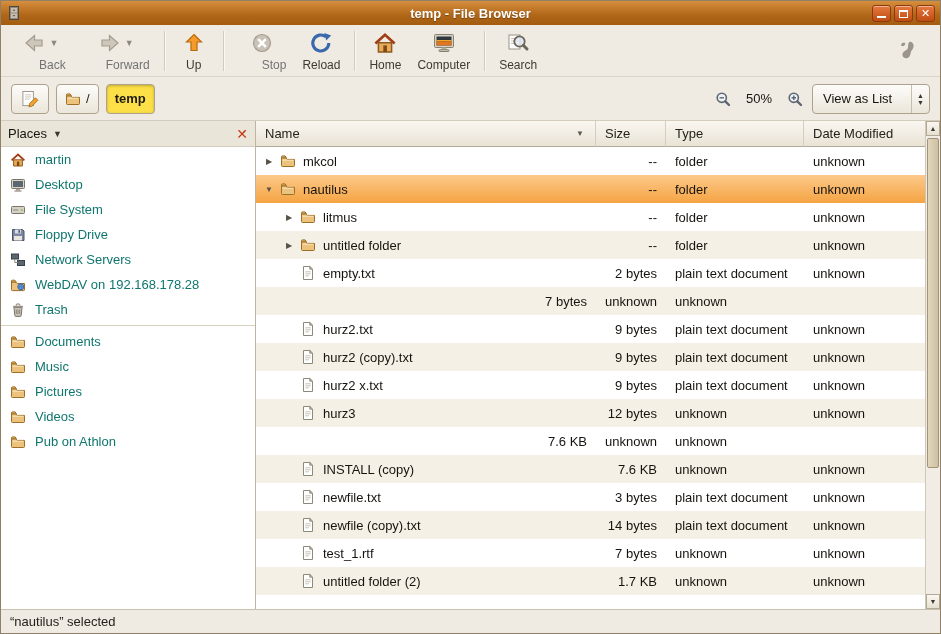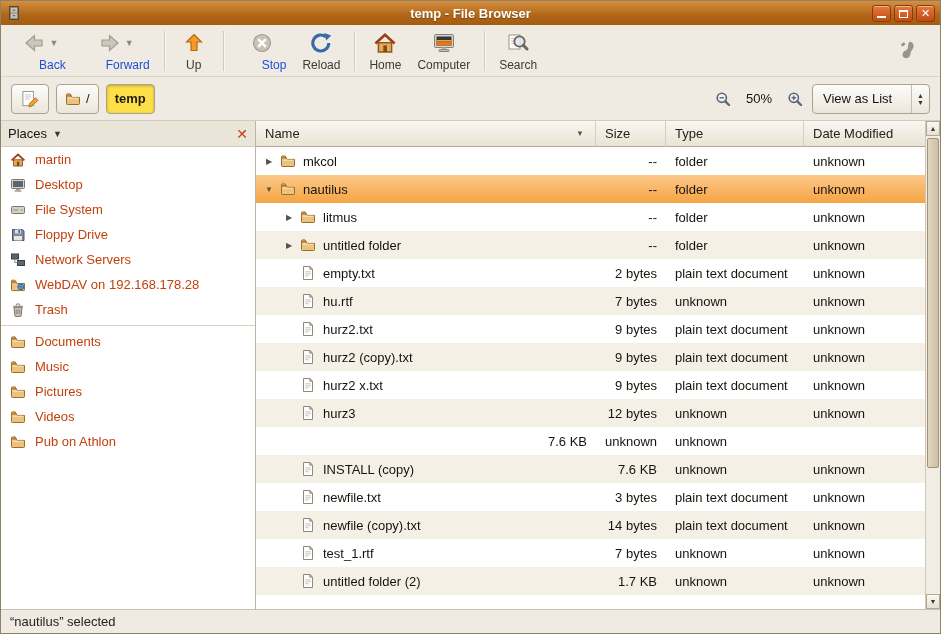--- a/index.html
+++ b/index.html
@@ -21,21 +21,21 @@
   
   .menubar { flex:0 0 26px; display:flex; align-items:stretch; padding-left:5px; background:#efebe3; }
   .menu-item { padding:0 9px; line-height:26px; color:#1e1b16; }
 
   
   .toolbar { flex:0 0 52px; display:flex; align-items:center; padding:2px 8px 2px 6px; background:#efebe3; border-bottom:1px solid #dcd5c7; }
   #toolbar-buttons { display:flex; align-items:center; height:100%; }
   .tool-btn { display:flex; flex-direction:column; align-items:center; justify-content:center; padding:2px 8px; min-width:46px; border-radius:3px; }
   .tool-top { display:flex; align-items:center; gap:3px; height:26px; }
   .tool-label { font-size:12px; color:#3e3a32; margin-top:2px; white-space:nowrap; }
-  .tool-btn.disabled .tool-label { color:#1d4ed8;margin-left:24px; }
+  .tool-btn.disabled .tool-label { color:#737373;margin-left:24px; }
   .dd-arrow { font-size:9px; color:#90887a; }
   .tb-sep { width:1px; height:40px; background:#d2cbbc; box-shadow:1px 0 0 #faf8f3; margin:0 6px; }
   .tb-spacer { flex:1; }
   .foot { margin-right:12px; }
 
   
   .locationbar { flex:0 0 44px; display:flex; align-items:center; gap:7px; padding:0 10px; background:#efebe3; border-bottom:1px solid #d3ccbd; }
   .loc-btn { height:30px; display:flex; align-items:center; gap:5px; padding:0 8px; background:linear-gradient(#fdfcfa,#ebe6da); border:1px solid #ac a193; border:1px solid #aea28f; border-radius:4px; color:#1e1b16; }
   .loc-btn.pressed { background:#fde047; box-shadow:inset 0 1px 3px rgba(0,0,0,.25); font-weight:bold; }
   .loc-spacer { flex:1; }
@@ -45,21 +45,21 @@
   .combo-arrows { display:flex; flex-direction:column; align-items:center; justify-content:center; height:100%; border-left:1px solid #c6bdab; padding:0 5px; font-size:7px; line-height:7px; color:#3b362e; margin-left:8px; }
 
   
   .content { flex:1; display:flex; min-height:0; }
 
   .sidebar { flex:0 0 255px; background:#fff; border-right:1px solid #bdb5a2; display:flex; flex-direction:column; }
   .sidebar-header { flex:0 0 26px; background:#eae5d9; border-bottom:1px solid #d3ccbd; display:flex; align-items:center; padding:0 7px; }
   .places-btn { display:flex; align-items:center; gap:6px; color:#17140f; }
   .places-caret { font-size:9px; color:#3b362e; }
   .sidebar-close { margin-left:auto; color:#c53a16; font-weight:bold; font-size:14px; line-height:14px; }
-  .place-item { height:25px; display:flex; align-items:center; gap:9px; padding:0 9px; color:#c2410c; white-space:nowrap; }
+  .place-item { height:25px; display:flex; align-items:center; gap:9px; padding:0 9px; color:#0f766e; white-space:nowrap; }
   .place-sep { height:1px; background:#d8d1c2; margin:3px 0; }
 
   .main { flex:1; display:flex; min-width:0; }
   .table-col { flex:1; display:flex; flex-direction:column; min-width:0; background:#fff; }
   .grid-cols { display:grid; grid-template-columns:340px 70px 138px 1fr; }
   .table-header { flex:0 0 26px; }
   .hcell { background:linear-gradient(#faf7f1,#e9e3d5); border-right:1px solid #d5cebf; border-bottom:1px solid #b2a997; display:flex; align-items:center; padding:0 9px; color:#25221c; overflow:hidden; white-space:nowrap; }
   .hcell.name-h { justify-content:space-between; }
   .hcell.last { border-right:none; }
   .sort-arrow { font-size:8px; color:#5e584d; margin-right:2px; }
@@ -507,31 +507,20 @@
                     <path d="M5.3 6.8h5.4 M5.3 8.8h5.4 M5.3 10.8h3.6" stroke="#c7c2b6"></path>
                   </svg>
                 </span>
                 <span class="fname">empty.txt</span>
               </div>
               <div class="cell size-cell">2 bytes</div>
               <div class="cell type-cell">plain text document</div>
               <div class="cell date-cell">unknown</div>
             </div>
             <div class="frow grid-cols alt">
-              <div class="cell name-cell" style="padding-left:26px">
-                <span class="expander"></span>
-                <span class="icon">
-                  <svg viewBox="0 0 16 16">
-                    <path d="M3.5 1.5 h6.3 l2.7 2.7 V14.5 h-9 z" fill="#ffffff" stroke="#8f897b"></path>
-                    <path d="M9.8 1.5 v2.7 h2.7 z" fill="#dedacf" stroke="#8f897b"></path>
-                    <path d="M5.3 6.8h5.4 M5.3 8.8h5.4 M5.3 10.8h3.6" stroke="#c7c2b6"></path>
-                  </svg>
-                </span>
-                <span class="fname">hu.rtf</span>
-              </div>
               <div class="cell size-cell">7 bytes</div>
               <div class="cell type-cell">unknown</div>
               <div class="cell date-cell">unknown</div>
             </div>
             <div class="frow grid-cols">
               <div class="cell name-cell" style="padding-left:26px">
                 <span class="expander"></span>
                 <span class="icon">
                   <svg viewBox="0 0 16 16">
                     <path d="M3.5 1.5 h6.3 l2.7 2.7 V14.5 h-9 z" fill="#ffffff" stroke="#8f897b"></path>

